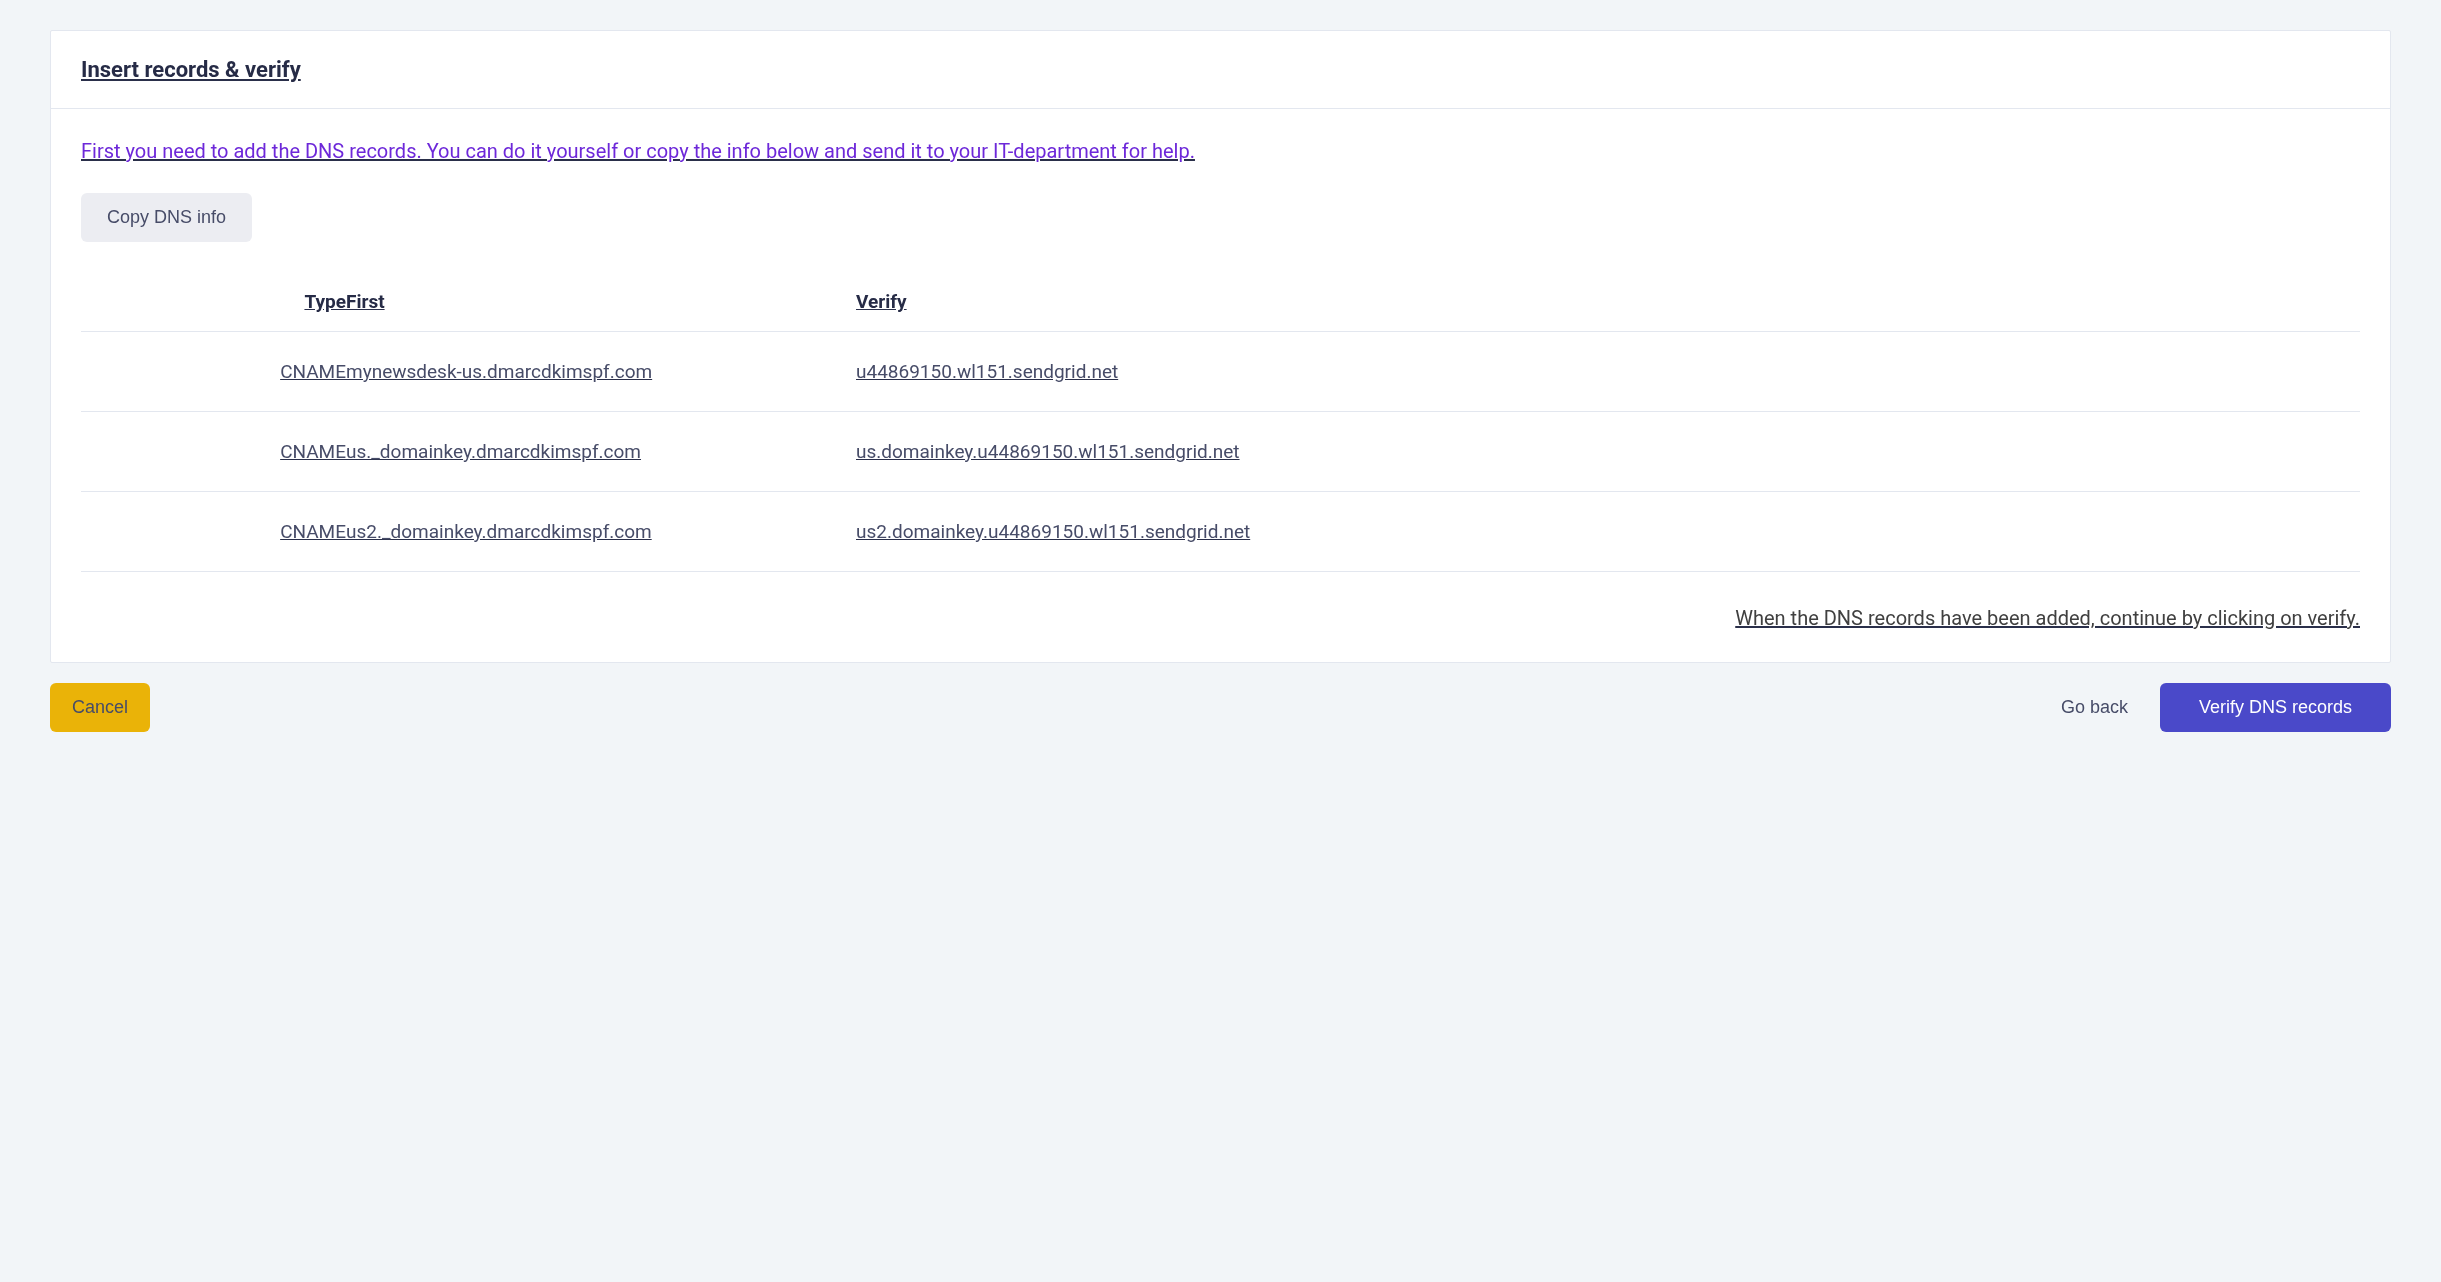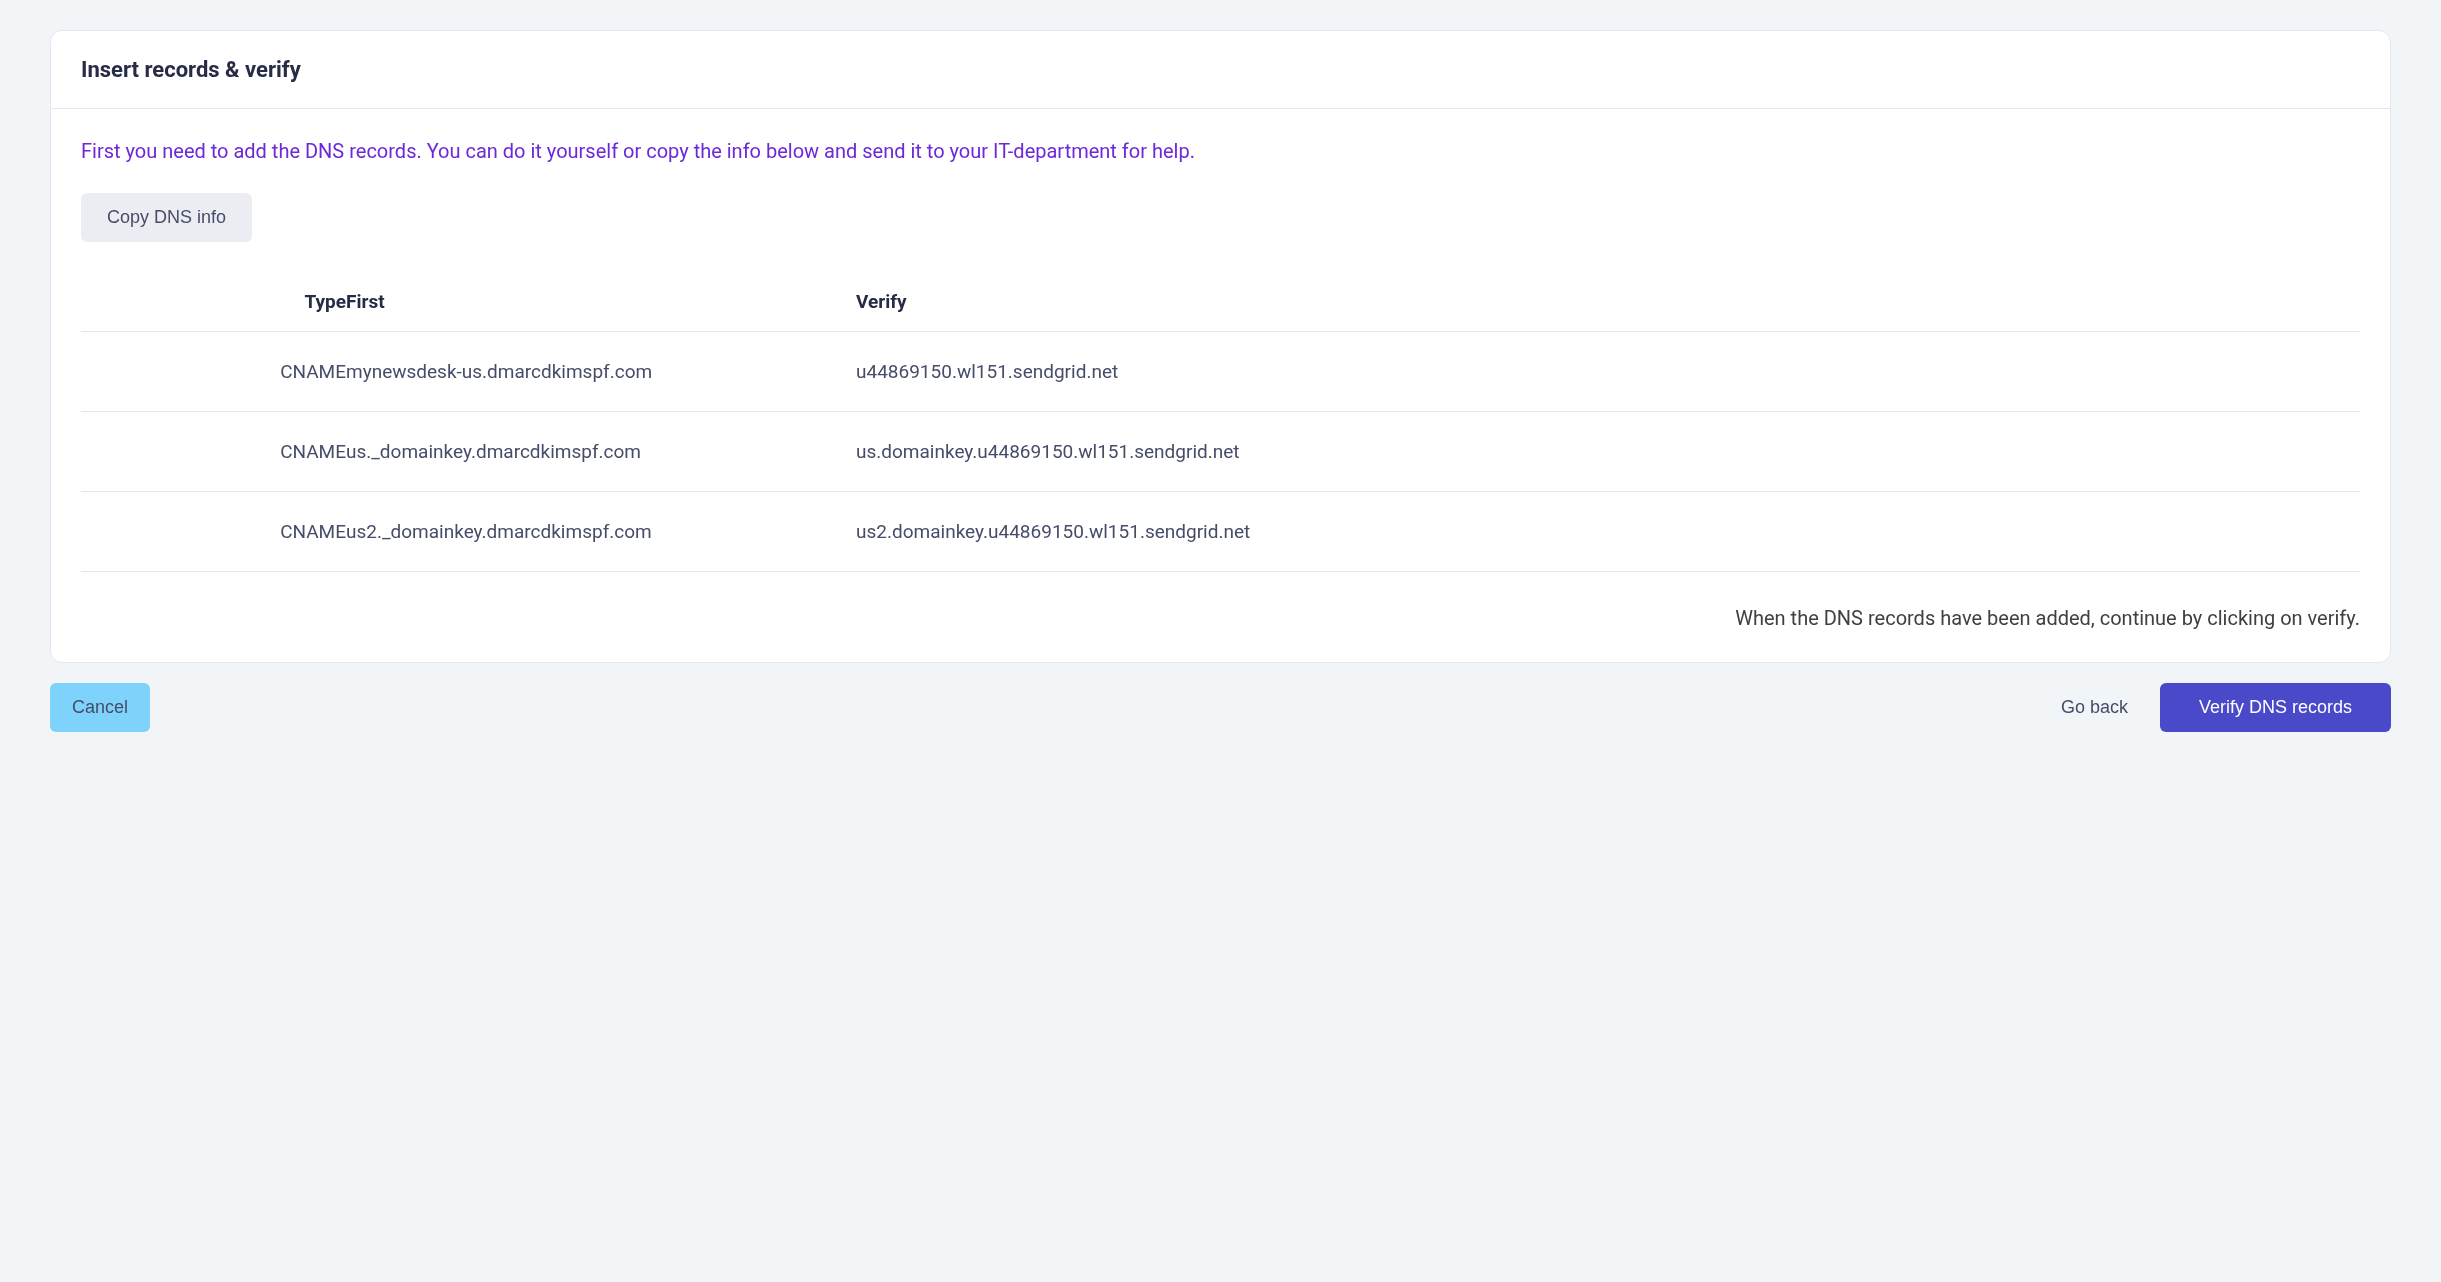--- a/index.html
+++ b/index.html
@@ -5,22 +5,23 @@
     * { box-sizing: border-box; margin: 0; padding: 0; }
     body {
       font-family: -apple-system, BlinkMacSystemFont, "Segoe UI", Roboto, Helvetica, Arial, sans-serif;
       background: #f2f5f8;
       color: #2a2f4a;
       padding: 30px 50px;
     }
     .card {
       background: #ffffff;
       border: 1px solid #e3e7ef;
-      border-radius: 12px;
+      border-radius: 2px;
       overflow: hidden;
+      text-decoration: underline;
     }
     .card-header {
       padding: 26px 30px;
       border-bottom: 1px solid #e3e7ef;
     }
     .card-header h1 {
       font-size: 22px;
       font-weight: 700;
       color: #262b46;
     }
@@ -78,21 +79,21 @@
       margin-top: 32px;
       line-height: 1.4;
       text-align: right;
     }
     .footer {
       display: flex;
       align-items: center;
       margin-top: 20px;
     }
     .cancel-btn {
-      background: #7dd3fc;
+      background: #eab308;
       color: #474c68;
       border: none;
       border-radius: 6px;
       padding: 14px 22px;
       font-size: 18px;
       cursor: pointer;
     }
     .spacer { flex: 1; }
     .goback-btn {
       background: transparent;

